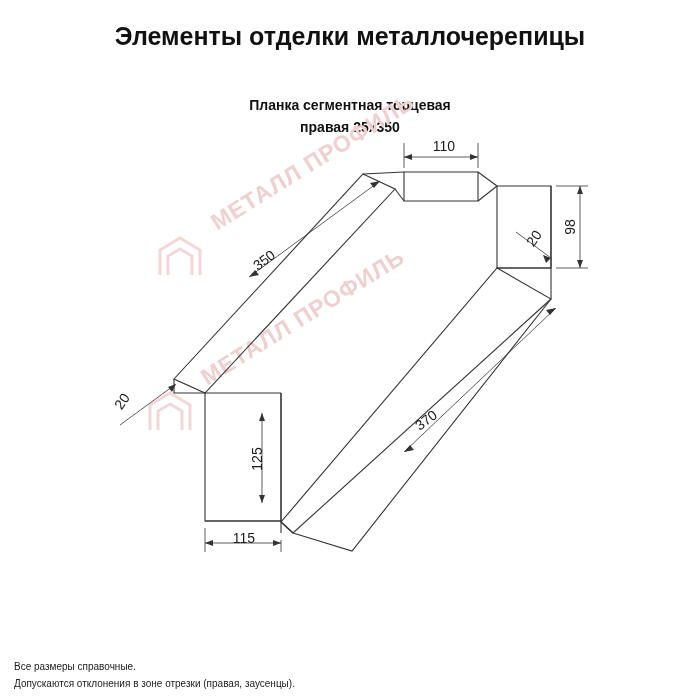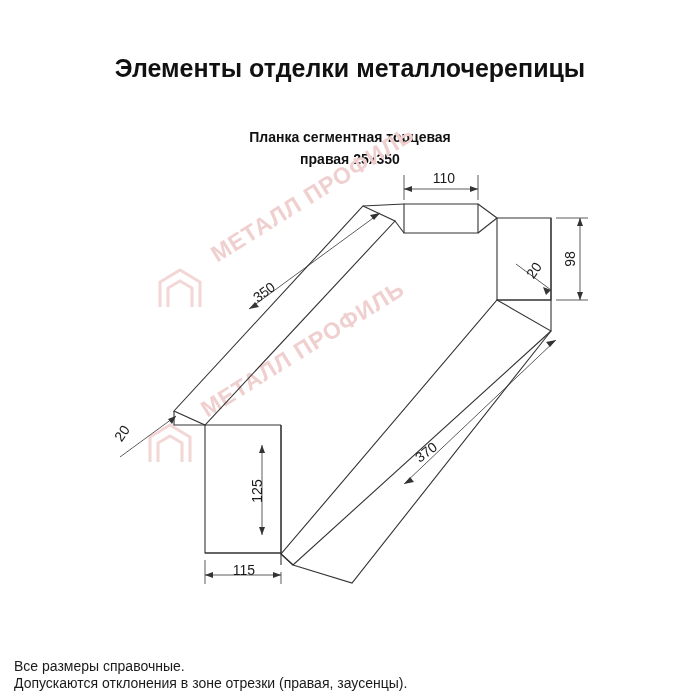--- a/index.html
+++ b/index.html
@@ -11,21 +11,20 @@
     height: 700px;
     background: #ffffff;
     font-family: "Liberation Sans", sans-serif;
     color: #1a1a1a;
     position: relative;
     overflow: hidden;
   }
   .page {
     position: absolute;
     inset: 0;
-    margin-top: 32px;
   }
   .title {
     position: absolute;
     top: 22px;
     left: 0;
     width: 700px;
     text-align: center;
     font-size: 25px;
     font-weight: bold;
     letter-spacing: 0px;
@@ -49,21 +48,21 @@
     position: absolute;
     top: 0;
     left: 0;
     width: 700px;
     height: 700px;
   }
   .footnotes {
     position: absolute;
     left: 14px;
     bottom: 8px;
-    font-size: 14px;
+    font-size: 10px;
     line-height: 17px;
     color: #1a1a1a;
   }
   .footnotes div {
     white-space: nowrap;
   }
   .wm {
     position: absolute;
     font-family: "Liberation Sans", sans-serif;
     color: #f0cfcf;

